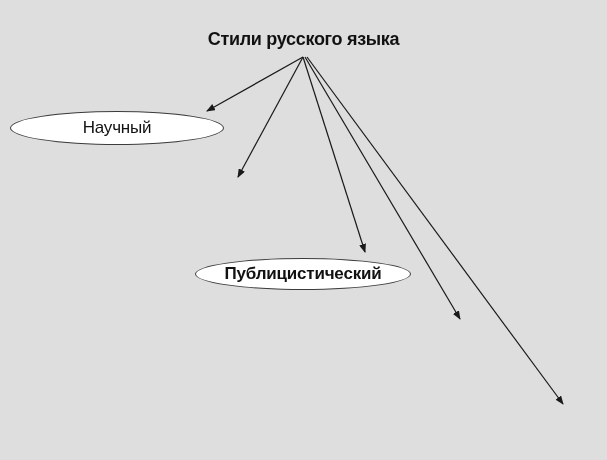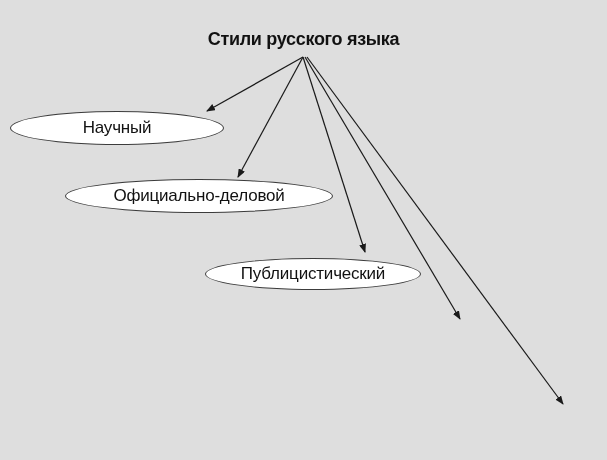--- a/index.html
+++ b/index.html
@@ -63,25 +63,22 @@
 <body>
 
 <div class="stage">
 
   <div class="title">Стили русского языка</div>
 
   <div class="node node-0" style="left:10px; top:111px; width:214px; height:34px;">
     <span>Научный</span>
   </div>
 
-  <div class="node node-1" style="left:65px; top:179px; width:268px; height:34px;">
-    <span>Официально-деловой</span>
-  </div>
 
-  <div class="node node-2" style="left:205px; top:258px; width:216px; height:32px;">
+  <div class="node node-2" style="left:195px; top:258px; width:216px; height:32px;font-weight:bold;">
     <span>Публицистический</span>
   </div>
 
 
 
   <svg class="arrows arrow-layer-top" viewBox="0 0 607 460" xmlns="http://www.w3.org/2000/svg">
     <defs>
       <marker id="ah" markerWidth="9" markerHeight="7" refX="8" refY="3.5" orient="auto" markerUnits="userSpaceOnUse">
         <path d="M0,0 L9,3.5 L0,7 Z" fill="#1a1a1a"></path>
       </marker>

